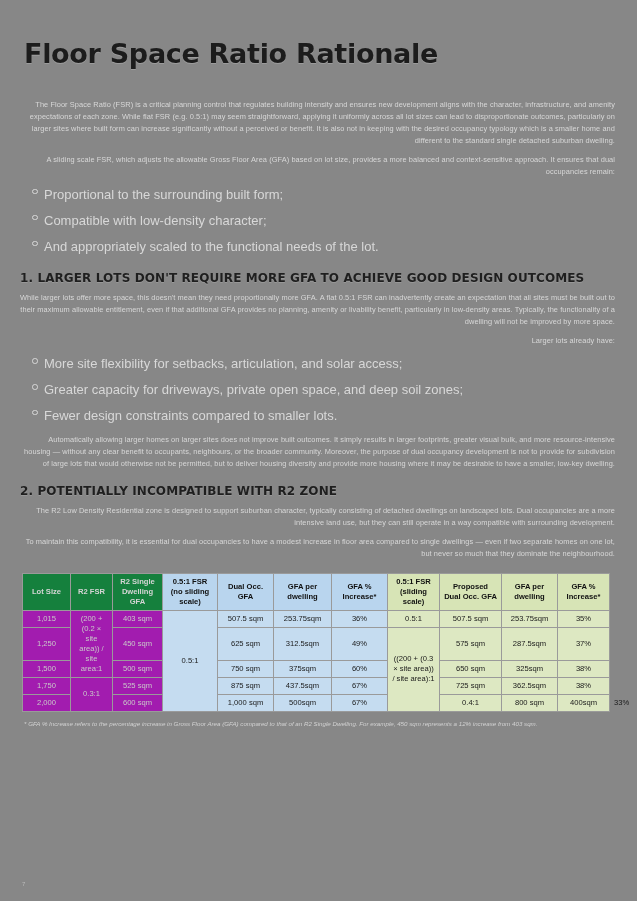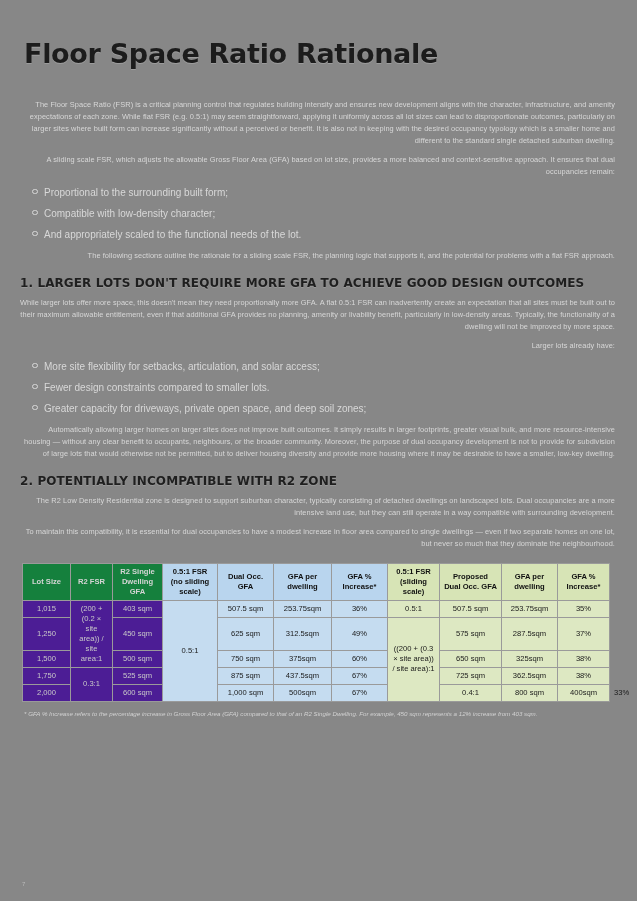--- a/index.html
+++ b/index.html
@@ -29,21 +29,21 @@
     line-height: 1.62;
     color: #d8d8d8;
     margin: 0 0 7px 0;
     text-align: right;
     letter-spacing: 0.08px;
   }
   p.lead { margin-top: 30px; }
 
   ul.bullets { list-style: none; margin: 2px 0 7px 0; padding: 0 0 0 12px; }
   ul.bullets li {
-    font-size: 10px;
+    font-size: 13px;
     line-height: 1.6;
     color: #d8d8d8;
     margin: 0 0 5px 0;
     position: relative;
     padding-left: 12px;
   }
   ul.bullets li:before {
     content:"";
     position:absolute; left:0; top:4px;
     width:3.5px; height:3.5px; border-radius:50%;
@@ -70,21 +70,21 @@
     border: 1px solid #9a9a9a;
     font-size: 7.6px;
     padding: 3px 4px;
     vertical-align: middle;
     text-align: center;
     line-height: 1.32;
   }
   table.fsr th { font-weight: bold; }
 
   
-  .cg { background: #4c1d95; color: #c9c9c9; border-color:#9e9e9e; }
+  .cg { background: #a21caf; color: #c9c9c9; border-color:#9e9e9e; }
   .cg-h { background: #15803d; color: #d5d5d5; border-color:#9e9e9e; }
 
   
   .cb { background: #c5dcf0; color: #1a1a1a; border-color:#8fadc6; }
   .cb-h { background: #b9d5ee; color: #111; border-color:#8fadc6; }
 
   
   .cn { background: #dde8c2; color: #1a1a1a; border-color:#a9b58d; }
   .cn-h { background: #d7e4b6; color: #111; border-color:#a9b58d; }
 
@@ -113,30 +113,29 @@
 
   <p class="body lead">The Floor Space Ratio (FSR) is a critical planning control that regulates building intensity and ensures new development aligns with the character, infrastructure, and amenity expectations of each zone. While flat FSR (e.g. 0.5:1) may seem straightforward, applying it uniformly across all lot sizes can lead to disproportionate outcomes, particularly on larger sites where built form can increase significantly without a perceived or benefit. It is also not in keeping with the desired occupancy typology which is a smaller home and different to the standard single detached suburban dwelling.</p>
   <p class="body">A sliding scale FSR, which adjusts the allowable Gross Floor Area (GFA) based on lot size, provides a more balanced and context-sensitive approach. It ensures that dual occupancies remain:</p>
 
   <ul class="bullets">
     <li>Proportional to the surrounding built form;</li>
     <li>Compatible with low-density character;</li>
     <li>And appropriately scaled to the functional needs of the lot.</li>
   </ul>
 
-  <p class="body">The following sections outline the rationale for a sliding scale FSR, the planning logic that supports it, and the potential for problems with a flat FSR approach.</p>
 
   <h2 class="sect">1. LARGER LOTS DON'T REQUIRE MORE GFA TO ACHIEVE GOOD DESIGN OUTCOMES</h2>
   <p class="body">While larger lots offer more space, this doesn't mean they need proportionally more GFA. A flat 0.5:1 FSR can inadvertently create an expectation that all sites must be built out to their maximum allowable entitlement, even if that additional GFA provides no planning, amenity or livability benefit, particularly in low-density areas. Typically, the functionality of a dwelling will not be improved by more space.</p>
   <p class="body">Larger lots already have:</p>
 
   <ul class="bullets">
     <li>More site flexibility for setbacks, articulation, and solar access;</li>
+    <li>Greater capacity for driveways, private open space, and deep soil zones;</li>
     <li>Fewer design constraints compared to smaller lots.</li>
-    <li>Greater capacity for driveways, private open space, and deep soil zones;</li>
   </ul>
 
   <p class="body">Automatically allowing larger homes on larger sites does not improve built outcomes. It simply results in larger footprints, greater visual bulk, and more resource-intensive housing — without any clear benefit to occupants, neighbours, or the broader community. Moreover, the purpose of dual occupancy development is not to provide for subdivision of large lots that would otherwise not be permitted, but to deliver housing diversity and provide more housing where it may be desirable to have a smaller, low-key dwelling.</p>
 
   <h2 class="sect">2. POTENTIALLY INCOMPATIBLE WITH R2 ZONE</h2>
   <p class="body">The R2 Low Density Residential zone is designed to support suburban character, typically consisting of detached dwellings on landscaped lots. Dual occupancies are a more intensive land use, but they can still operate in a way compatible with surrounding development.</p>
   <p class="body">To maintain this compatibility, it is essential for dual occupancies to have a modest increase in floor area compared to single dwellings — even if two separate homes on one lot, but never so much that they dominate the neighbourhood.</p>
 
   <table class="fsr">
     <colgroup>

